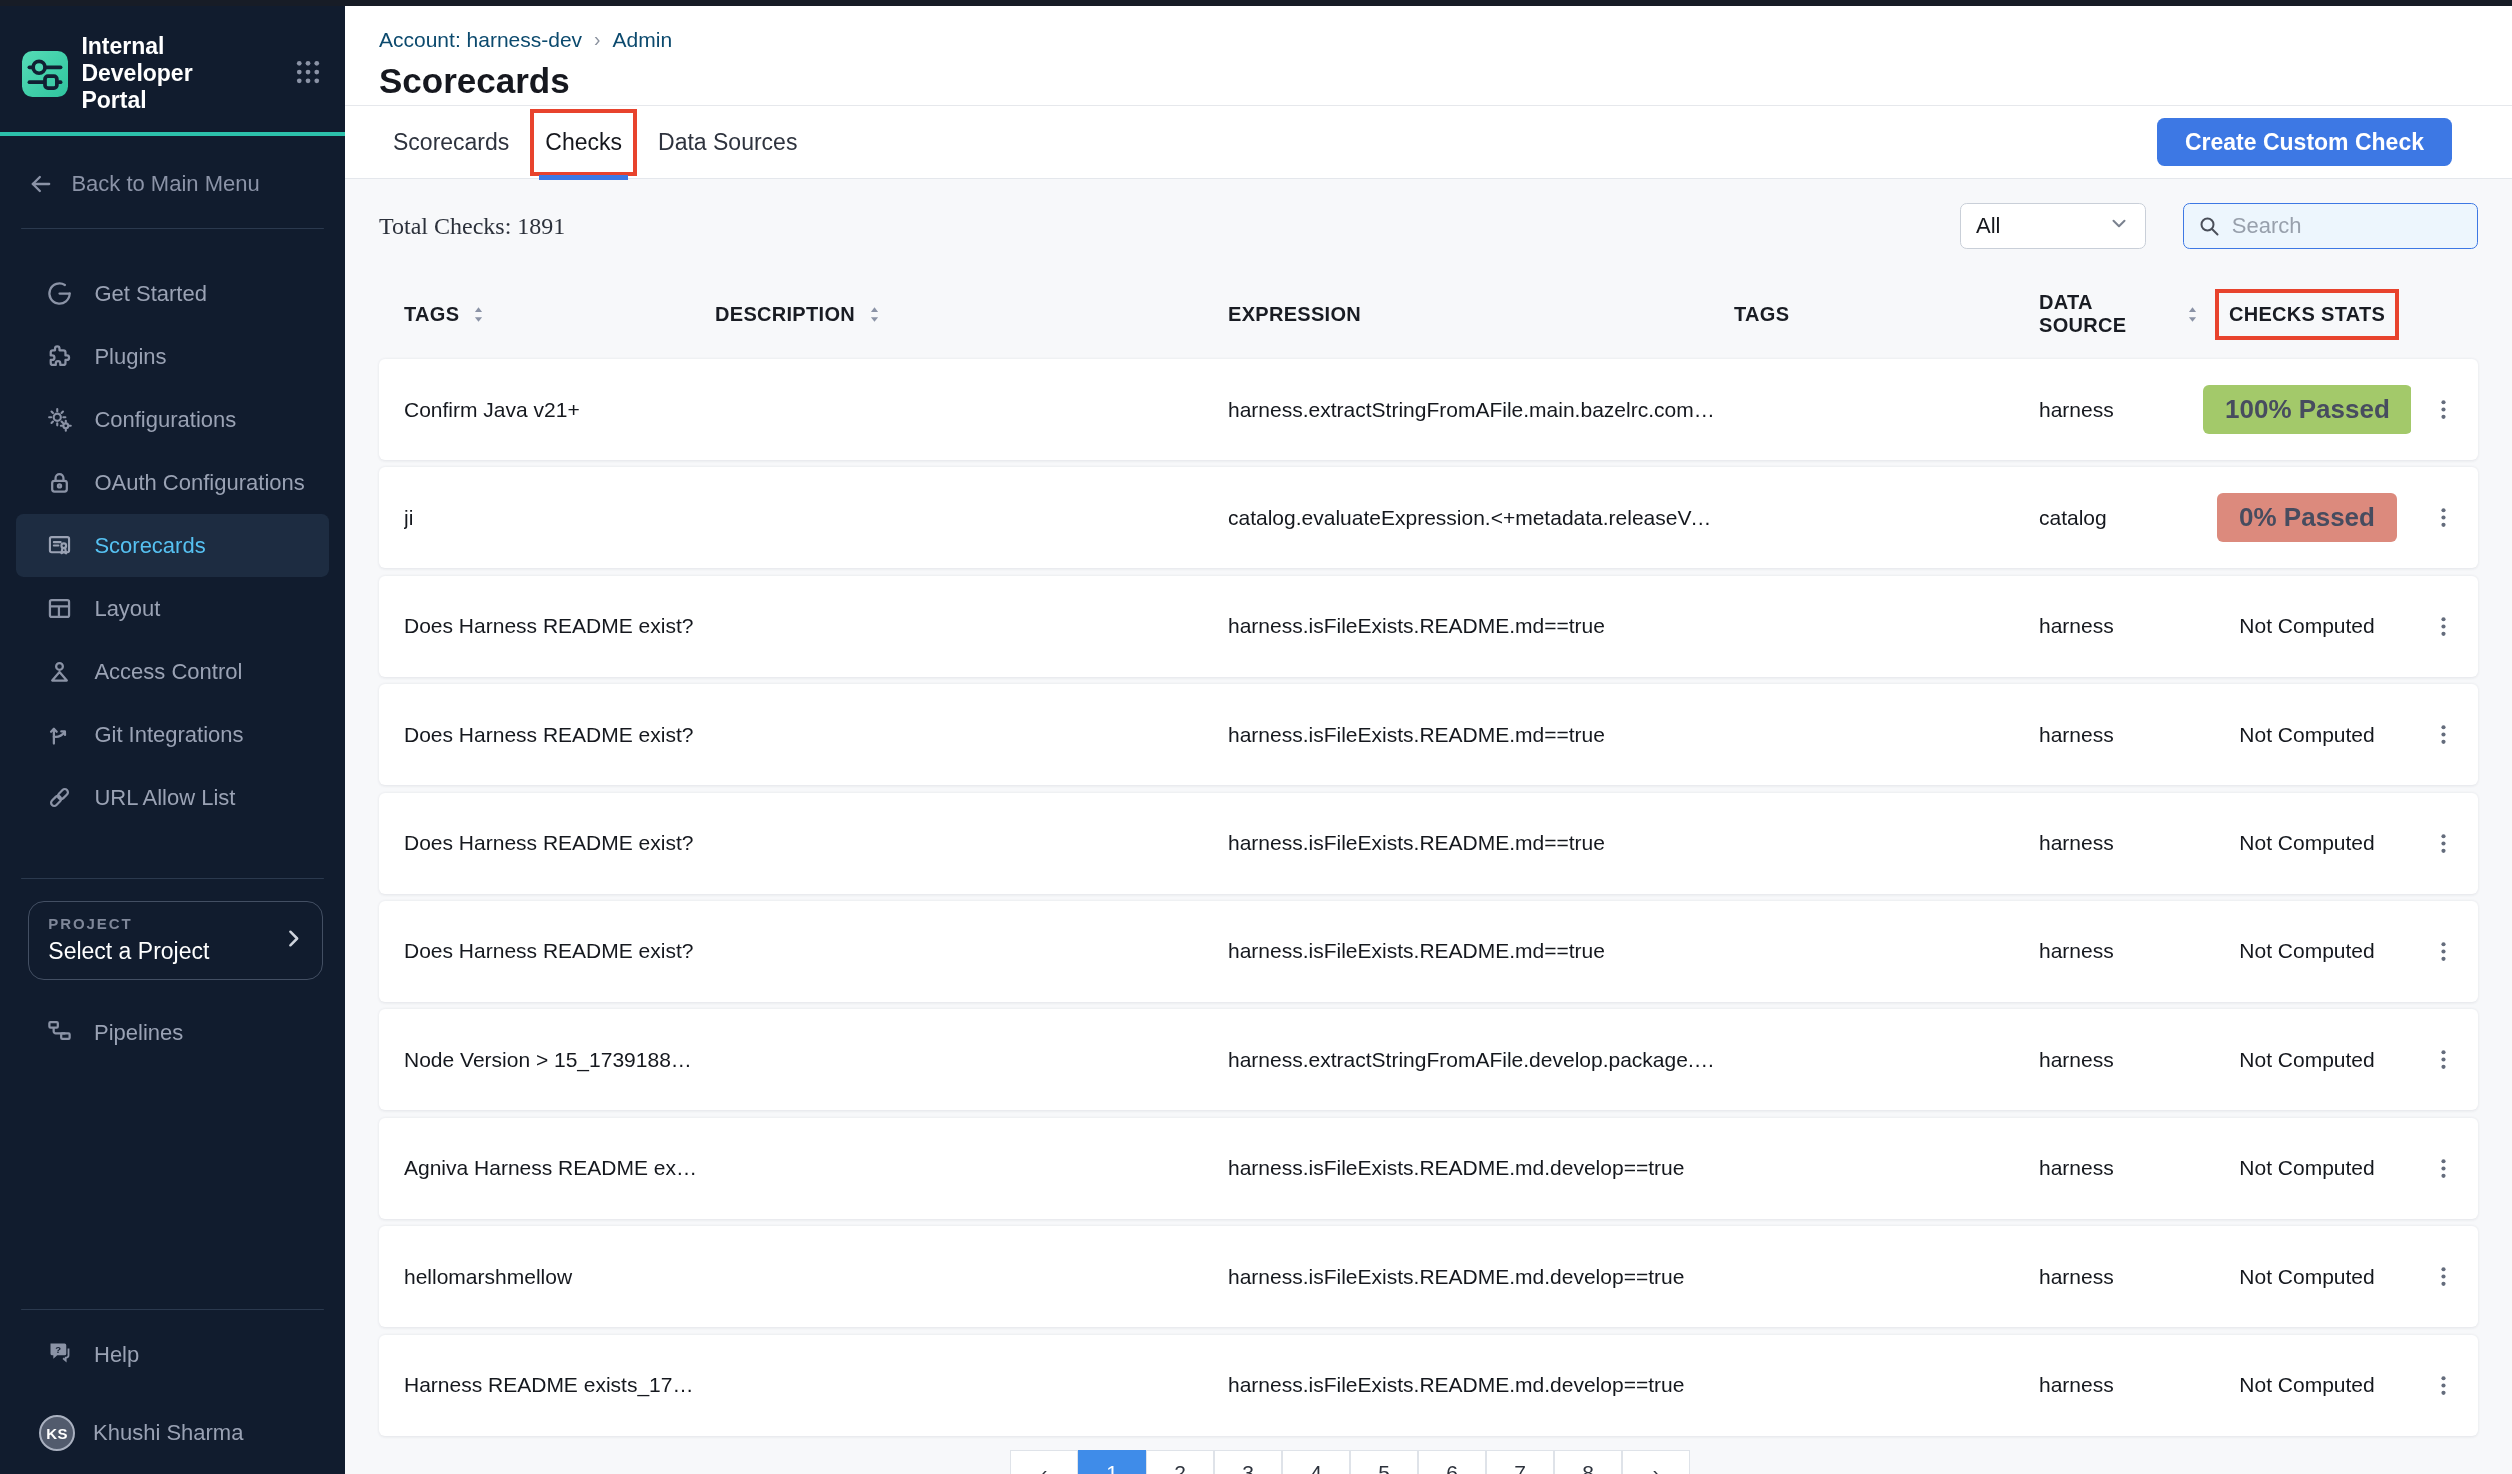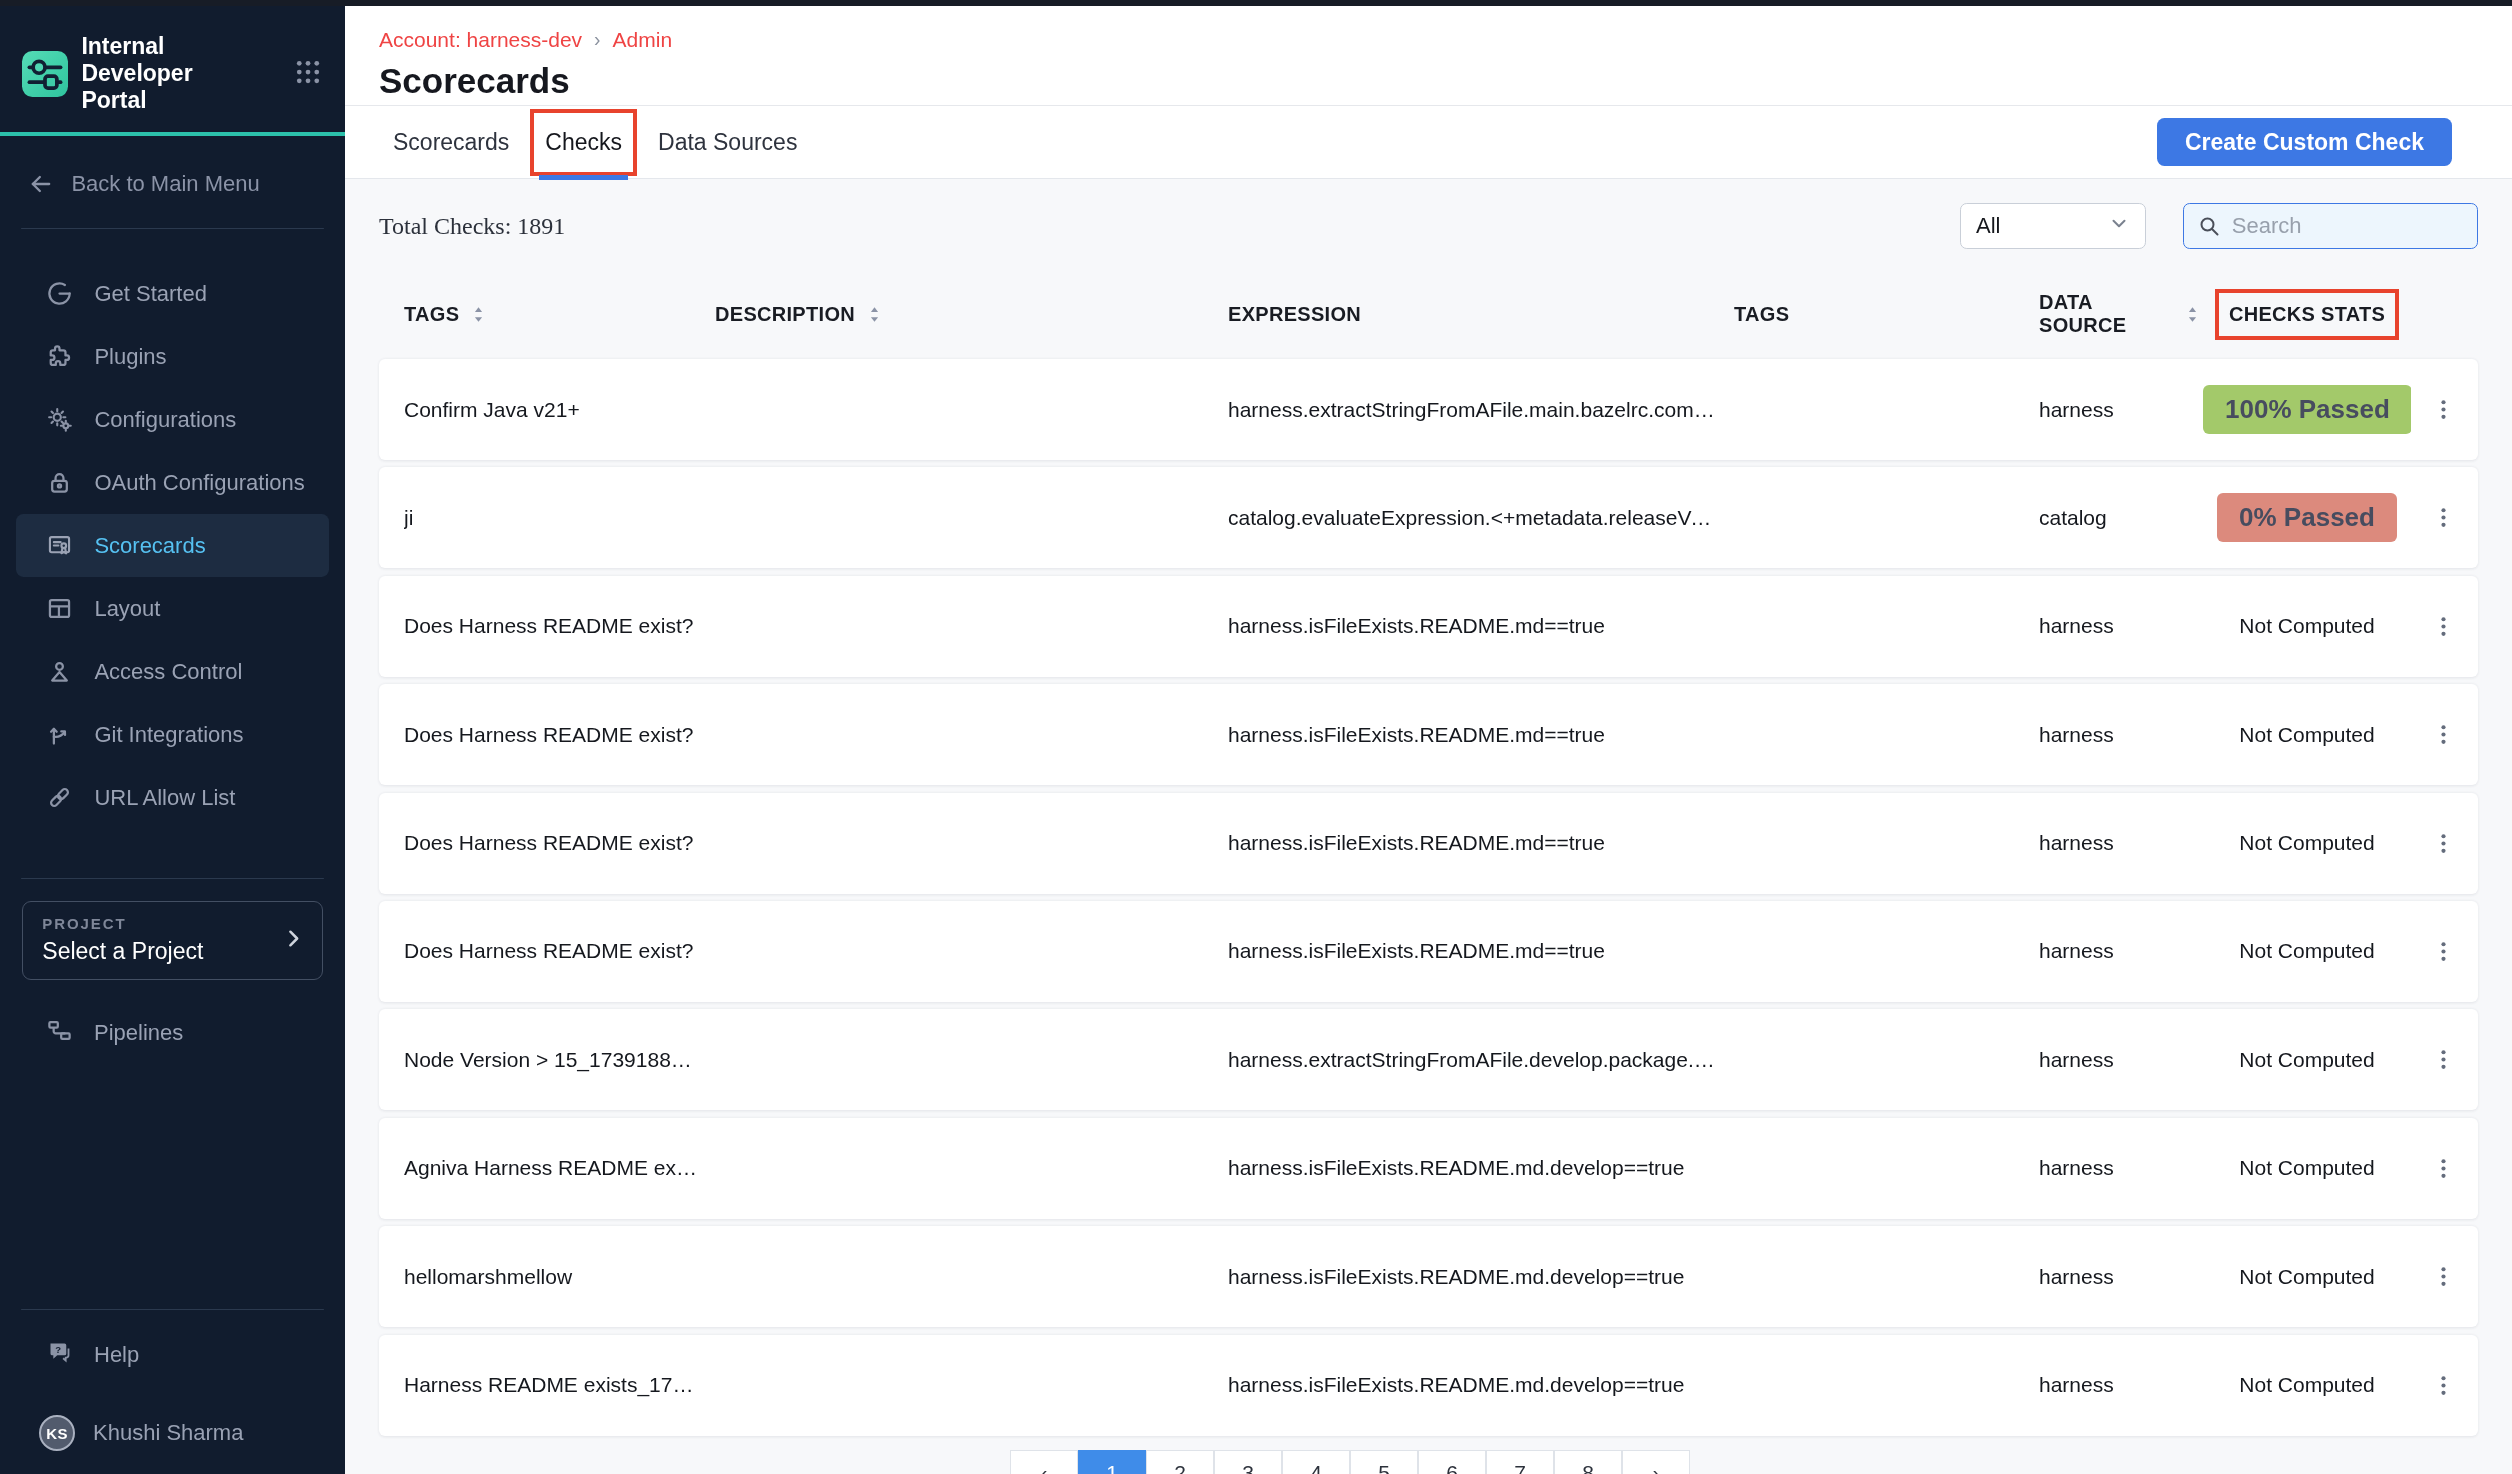--- a/index.html
+++ b/index.html
@@ -24,40 +24,40 @@
 
   .side-divider { border-top:1.5px solid #2b394e; margin:30px 21px 0 21px; border-radius:2.2px; }
 
   .side-nav { margin-top:33px; display:flex; flex-direction:column; }
   .nav-item { display:flex; align-items:center; height:63px; margin:0 16.4px; padding-left:30px; border-radius:7.4px; color:#9aa2b4; font-size:22px; gap:21px; cursor:pointer; }
   .nav-item .nav-icon { width:27px; height:27px; color:#8b93a6; display:flex; }
   .nav-item .nav-icon svg { width:27px; height:27px; }
   .nav-item.active { background:#1d2c41; color:#56c1f1; }
   .nav-item.active .nav-icon { color:#9aa2b4; }
 
-  .project-box { position:relative; margin:22px 22px 0 22px; border:1.5px solid #434f63; border-radius:9px; padding:13.4px 19.3px; cursor:pointer; }
+  .project-box { position:relative; margin:22px 22px 0 28px; border:1.5px solid #434f63; border-radius:16px; padding:13.4px 19.3px; cursor:pointer; }
   .project-label { color:#7f8799; font-size:15px; letter-spacing:1.9px; font-weight:700; }
   .project-value { color:#ffffff; font-size:23px; margin-top:6px; }
   .project-chevron { position:absolute; right:16.4px; top:50%; transform:translateY(-50%); color:#cfd4dd; }
   .project-chevron svg { width:25px; height:25px; }
 
   .plain-row { display:flex; align-items:center; gap:21px; height:63px; padding-left:46px; color:#9aa2b4; font-size:22px; cursor:pointer; }
   .plain-row svg { width:27px; height:27px; color:#8b93a6; }
   .pipelines-row { margin-top:22px; }
   .flex-spacer { flex:1; }
   .help-row { margin-top:13.4px; }
 
   .user-row { display:flex; align-items:center; gap:18px; height:63px; margin:15px 0 10.4px 0; padding-left:39px; color:#9aa2b4; font-size:22px; cursor:pointer; }
   .avatar { width:36px; height:36px; border-radius:50%; border:2.2px solid #aab1c0; background:#525b6d; color:#fff; font-size:15px; font-weight:700; display:flex; align-items:center; justify-content:center; letter-spacing:0.4px; }
 
   
   .main { position:relative; flex:1; height:100%; display:flex; flex-direction:column; background:#f7f8fa; }
   .page-header { background:#fff; padding:28px 34px 0 34px; height:106px; border-bottom:0.7px solid #e6e8ec; }
   .breadcrumb { display:flex; align-items:center; font-size:21px; }
-  .breadcrumb a { color:#ef4444; text-decoration:none; cursor:pointer; }
+  .breadcrumb a { color:#0c4a6e; text-decoration:none; cursor:pointer; }
   .crumb-sep { color:#8a919e; margin:0 12px; font-size:19.3px; }
   .page-title { margin-top:9px; font-size:35px; font-weight:700; color:#16181f; }
 
   .tabs-bar { position:relative; background:#fff; height:73px; display:flex; align-items:center; padding:0 60px 0 30px; border-bottom:1.5px solid #e4e7ec; }
   .tab { position:relative; height:73px; display:flex; align-items:center; padding:0 18px; font-size:23px; color:#2e333e; font-weight:500; cursor:pointer; }
   .tab.active { font-weight:400; color:#15171d; }
   .tab.active::after { content:""; position:absolute; left:12px; right:12px; bottom:-1.5px; height:5.2px; background:#3d78e4; }
   .annot-tab { outline:4.5px solid #e8432d; outline-offset:-7.4px; }
   .create-btn { margin-left:auto; height:48px; padding:0 28px; background:#3d78e4; border:none; border-radius:7.4px; color:#fff; font-size:23px; font-weight:700; font-family:inherit; cursor:pointer; }
 

